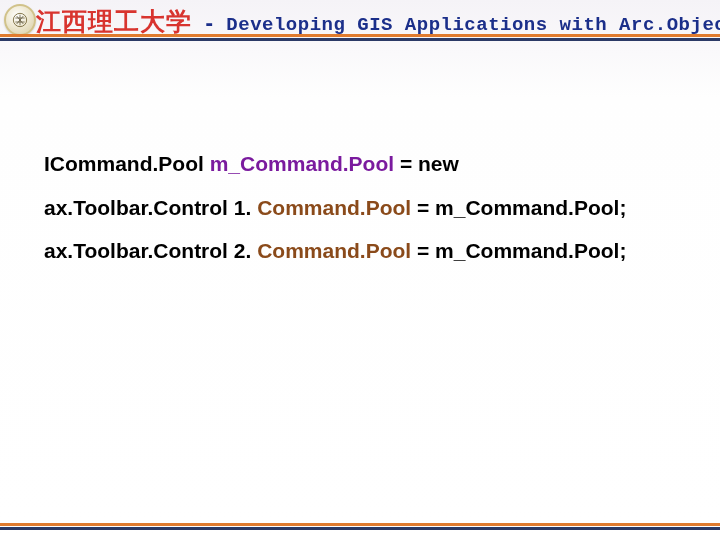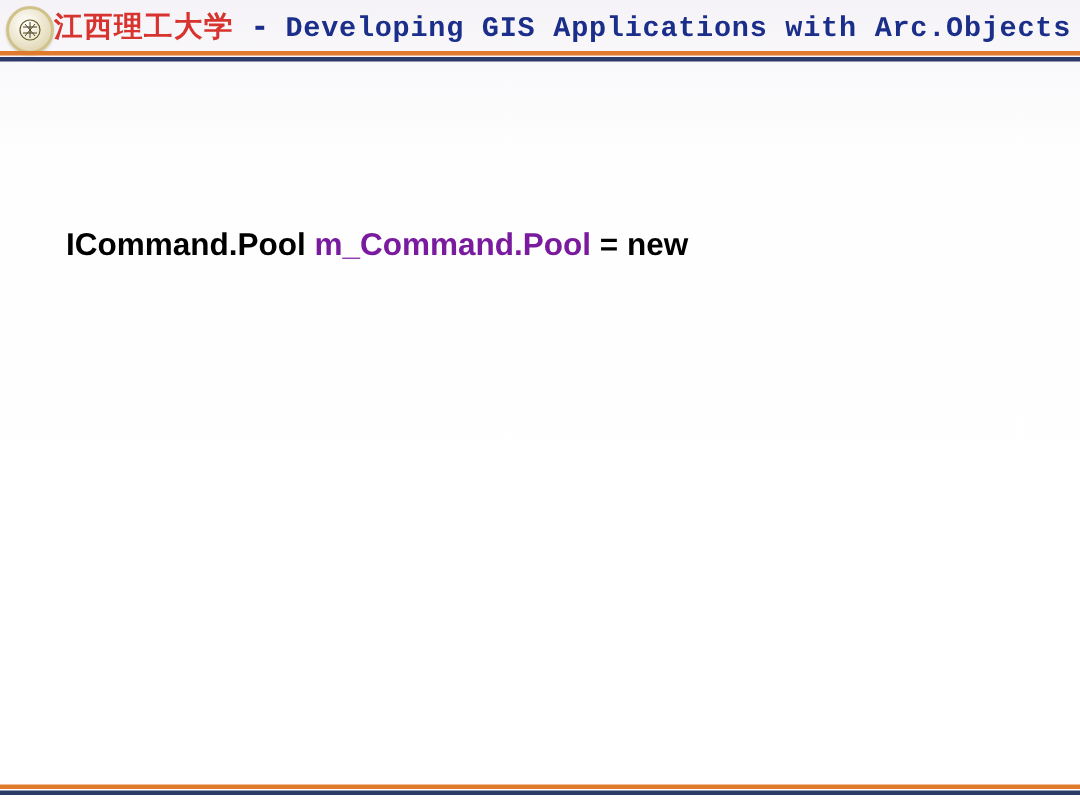--- a/index.html
+++ b/index.html
@@ -1,21 +1,21 @@
 <!DOCTYPE html>
 <html><head>
 <meta charset="utf-8">
 <style>
   html,body{margin:0;padding:0;width:720px;height:540px;overflow:hidden;background:#fff;font-family:"Arial","Microsoft YaHei",sans-serif}
   .slide{position:relative;width:720px;height:540px;background:linear-gradient(180deg,#f5f3f7 0%,#fefefe 18%,#ffffff 100%)}
   .header{position:relative;height:40px}
   .logo{position:absolute;left:4px;top:4px;width:28px;height:28px;border:2px solid #d1c28a;border-radius:50%;background:radial-gradient(circle at 40% 35%,#fff 0%,#efe9d3 45%,#d6cca1 100%);display:flex;align-items:center;justify-content:center;box-shadow:0 1px 2px rgba(0,0,0,.15)}
   .logo svg{width:16px;height:16px}
   .title-line{position:absolute;left:36px;top:5px;right:0;height:30px;white-space:nowrap;overflow:hidden}
-  .title-cn{color:#d8342f;font-family:Liberation Mono, monospace;font-weight:700;font-size:19px;letter-spacing:1px}
+  .title-cn{color:#d8342f;font-family:Liberation Mono, monospace;font-weight:700;font-size:25px;letter-spacing:1px}
   .title-dash{color:#1b2f8a;font-family:"SimHei",monospace;font-weight:700;font-size:19px}
   .title-en{color:#1b2f8a;font-family:"SimHei","Courier New",monospace;font-weight:700;font-size:19px;letter-spacing:0.5px}
   .rules{position:absolute;left:0;right:0;top:34px}
   .rule-orange{height:3px;background:#e07b2e;margin-bottom:1px}
   .rule-navy{height:3px;background:#2b3a66}
   .body-area{position:absolute;left:44px;right:31px;top:150px}
   .code-line{font-family:Arial,sans-serif;font-weight:700;font-size:21px;color:#000;line-height:1.32;margin:0}
   .gap{height:16px}
   .kw-type{color:#000}
   .kw-new{color:#000}
@@ -43,21 +43,27 @@
   <div class="rules">
     <div class="rule-orange"></div>
     <div class="rule-navy"></div>
   </div>
 
   <div class="body-area">
     <p class="code-line">
       <span class="kw-type">ICommand.Pool </span><span class="ident-purple"> m_Command.Pool</span><span class="kw-new"> = new</span>
     </p>
     <div class="gap"></div>
+    <p class="code-line">
+      <span>ax.Toolbar.Control 1. </span><span class="ident-brown">Command.Pool</span><span> = m_Command.Pool;</span>
+    </p>
     <div class="gap"></div>
+    <p class="code-line">
+      <span>ax.Toolbar.Control 2. </span><span class="ident-brown">Command.Pool</span><span> = m_Command.Pool;</span>
+    </p>
   </div>
 
   <div class="bottom-rules">
     <div class="rule-orange"></div>
     <div class="rule-navy"></div>
   </div>
 
 </div>
 
 </body></html>

